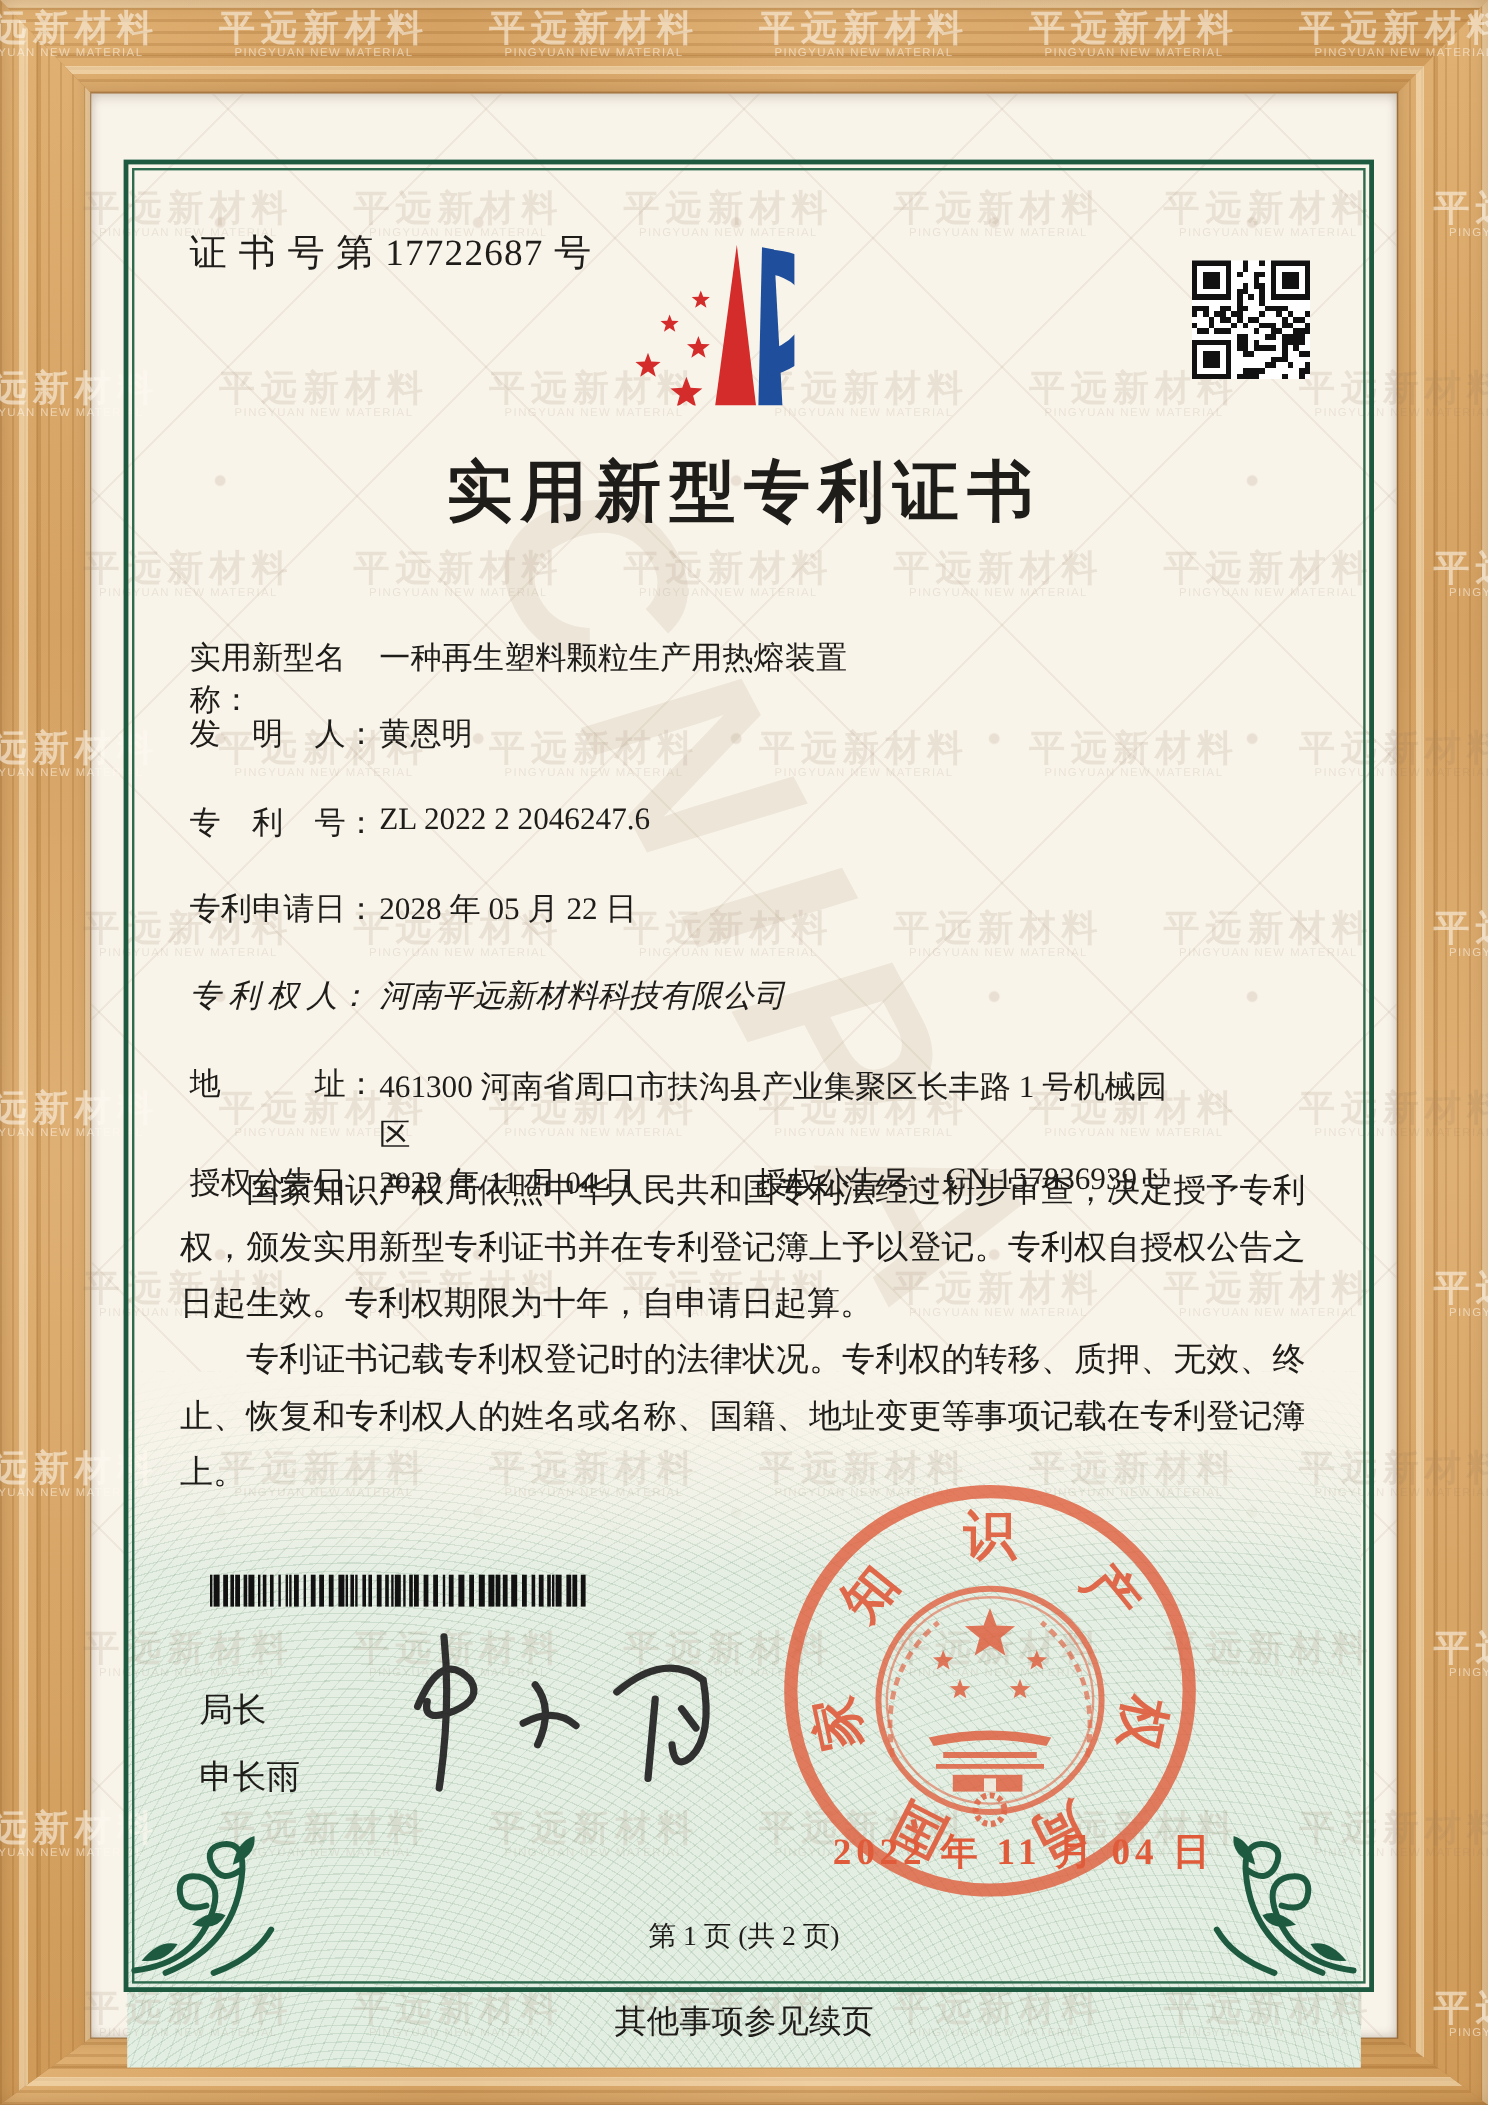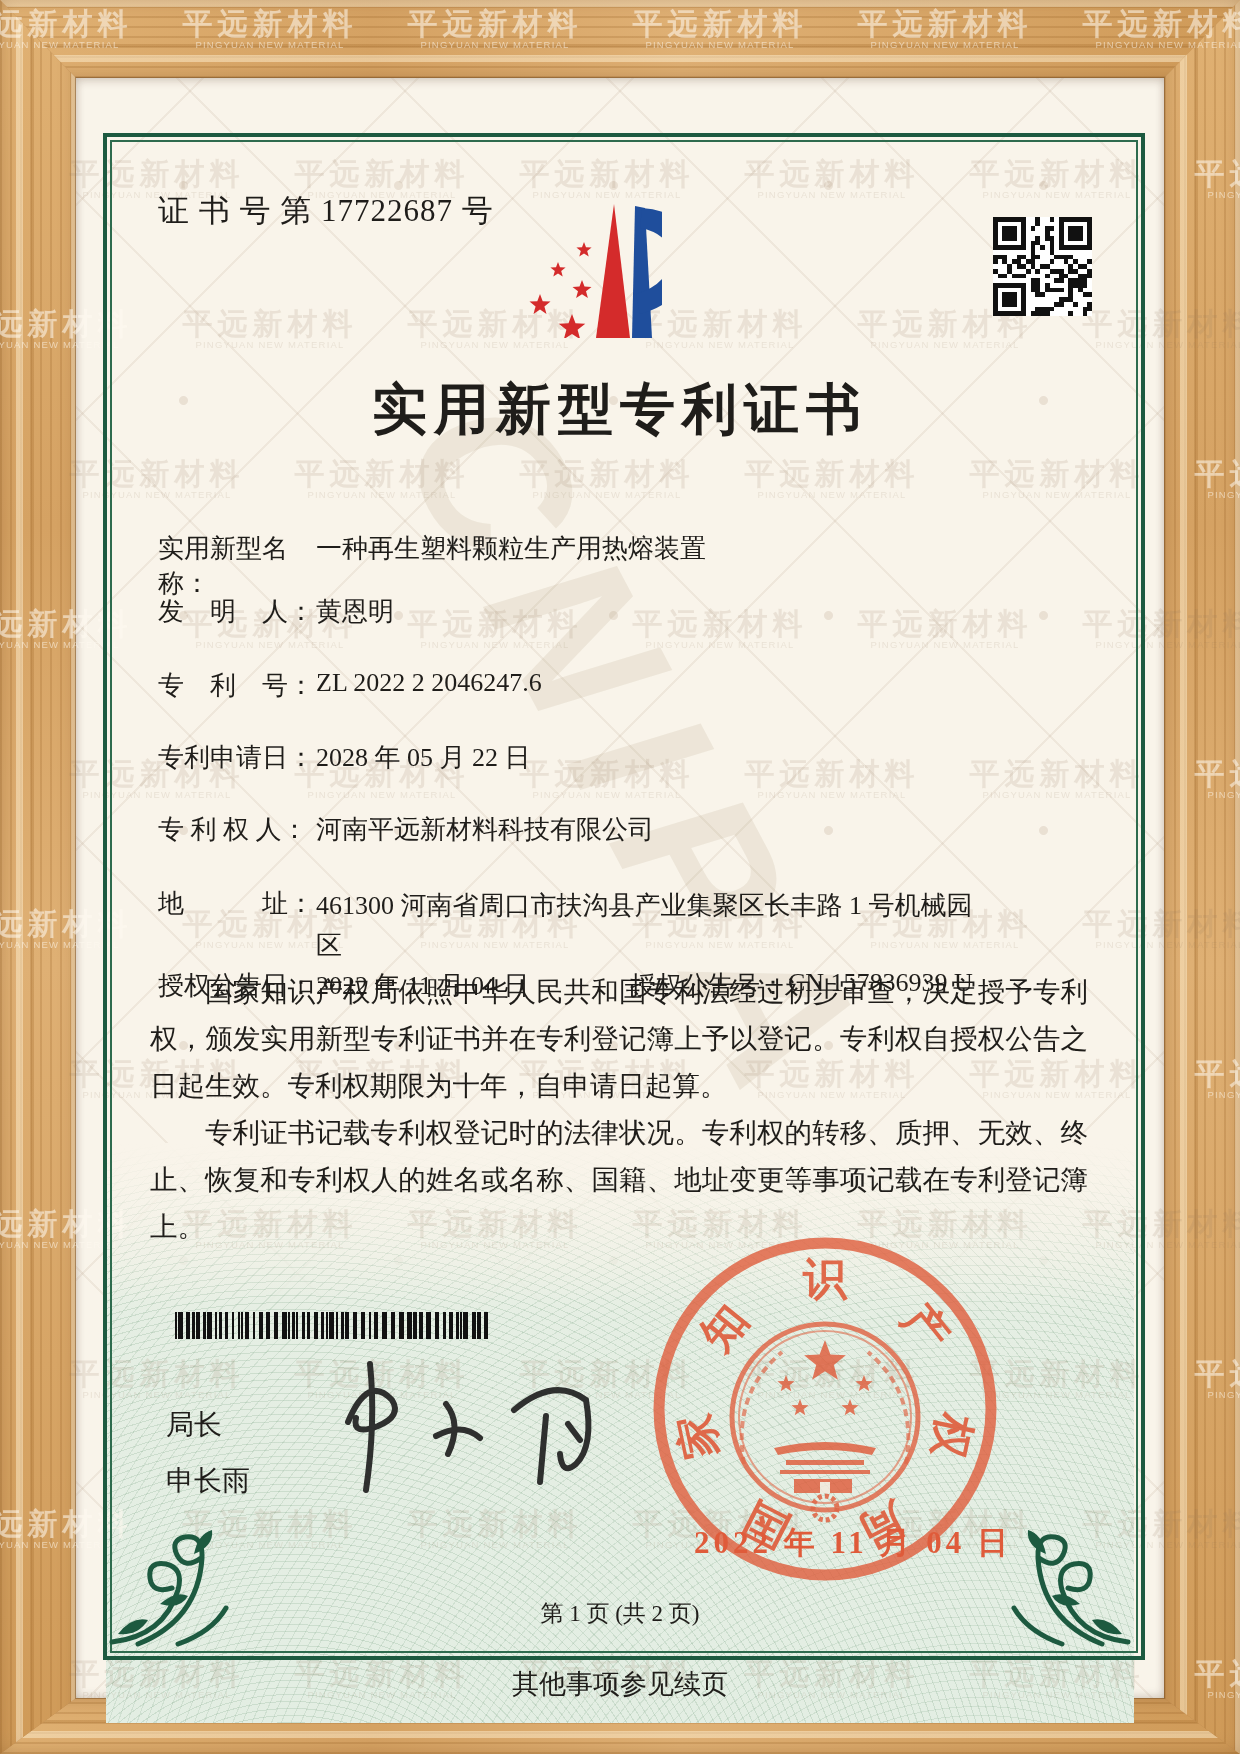--- a/index.html
+++ b/index.html
@@ -55,21 +55,21 @@
   #border-frame::after{content:"";position:absolute;inset:3px;border:2px solid #2e6b4e;}
   .corner-orn{position:absolute;pointer-events:none;}
 
   
   .abs{position:absolute;}
   #cert-no{left:158px;top:190px;font-size:31px;letter-spacing:1px;}
   #title{left:0;right:0;top:342px;text-align:center;font-size:55px;font-weight:bold;letter-spacing:7px;margin-top:31px;}
   .field{position:absolute;left:158px;display:flex;font-size:26px;}
   .field .lbl{flex:none;width:158px;}
   .field .val{white-space:pre-wrap;}
-  #f0{top:515px;margin-top:16px;} #f1{top:594px;} #f2{top:668px;justify-content:flex-end;} #f3{top:740px;} #f4{top:812px;}
+  #f0{top:515px;margin-top:16px;} #f1{top:594px;} #f2{top:668px;justify-content:flex-end;} #f3{top:740px;} #f4{top:812px;font-style:italic;}
   #f5{top:886px;} #f5 .val{width:668px;line-height:40px;}
   #f6{top:968px;} #f7{top:968px;left:630px;}
   #body-text{left:150px;top:968px;width:938px;font-size:27.5px;line-height:47px;text-align:justify;}
   #body-text p{margin:0;text-indent:2em;}
   #signer-title{left:166px;top:1406px;font-size:28px;font-family:"Liberation Sans",sans-serif;}
   #signer-name{left:166px;top:1462px;font-size:28px;font-family:"Liberation Sans",sans-serif;}
   #seal-date{left:694px;top:1522px;font-size:31px;font-weight:bold;color:#df5b3a;letter-spacing:4px;}
   #page-info{left:0;right:0;top:1598px;text-align:center;font-size:23px;}
   #footer-note{left:0;right:0;top:1666px;text-align:center;font-size:27px;}
 

